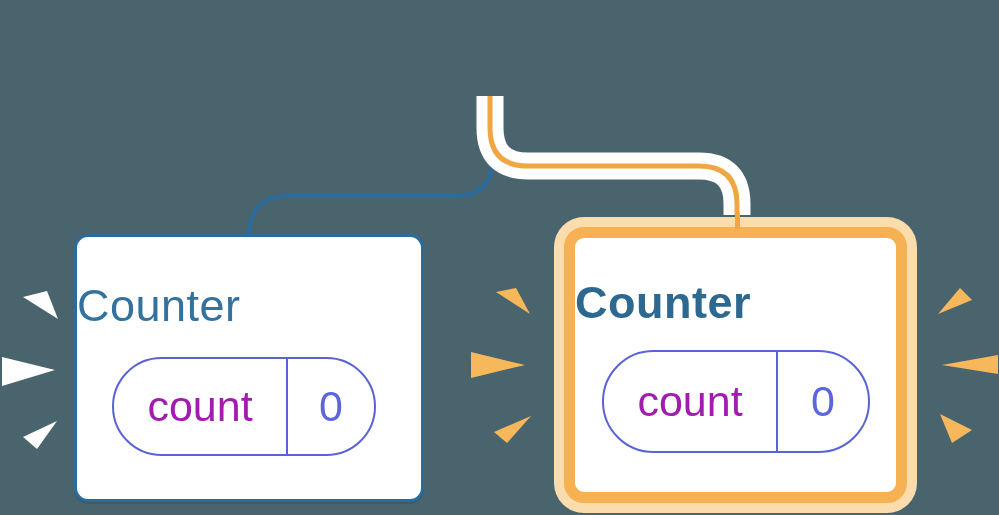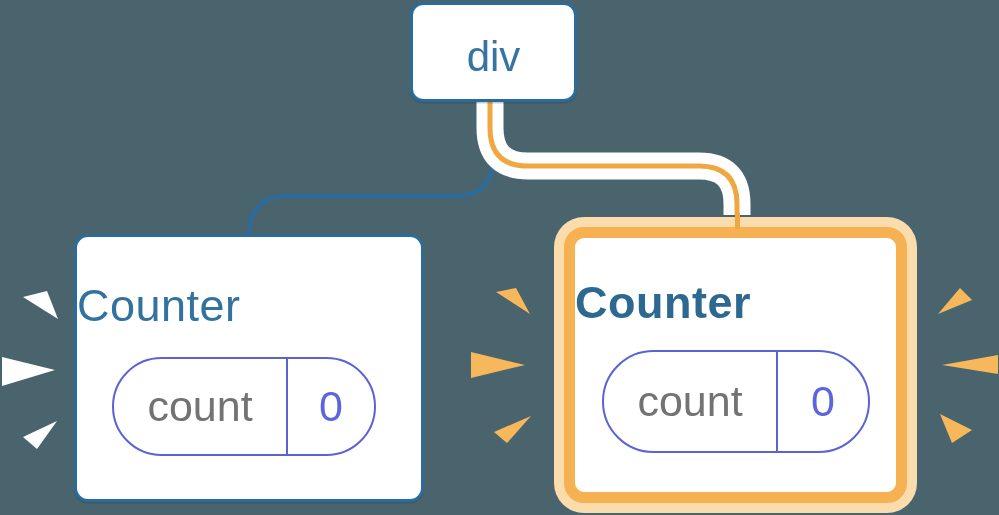--- a/index.html
+++ b/index.html
@@ -30,21 +30,21 @@
   }
   #right-counter-box .counter-title{top:42px;font-size:45px;color:#2d6890;font-weight:bold;letter-spacing:.5px;}
   .state-pill{
     position:absolute;box-sizing:border-box;border:2.5px solid #5a63d4;
     background:#fff;display:flex;align-items:stretch;overflow:hidden;
   }
   #left-counter-box .state-pill{left:35px;top:120px;width:264px;height:99px;border-radius:50px;}
   #right-counter-box .state-pill{left:27px;top:112px;width:268px;height:103px;border-radius:52px;}
   .pill-key{
     width:172px;border-right:2.5px solid #5a63d4;display:flex;align-items:center;justify-content:center;
-    color:#737373;font-size:43px;
+    color:#a21caf;font-size:43px;
   }
   .pill-value{
     flex:1;display:flex;align-items:center;justify-content:center;
     color:#5b65dd;font-size:43px;
   }
   #edge-stub{
     position:absolute;left:734.5px;top:213px;width:5px;height:16px;
     background:#f0a742;z-index:3;
   }
 </style>
@@ -73,23 +73,20 @@
       <polygon points="531,416 494,432 507,443" fill="#f7b75b"></polygon>
     </g>
 
     <g>
       <polygon points="938,314 960,288 972,300" fill="#f7b75b"></polygon>
       <polygon points="942,365 998,355 998,374" fill="#f7b75b"></polygon>
       <polygon points="940,414 972,430 952,443" fill="#f7b75b"></polygon>
     </g>
   </svg>
 
-  <div id="root-box" class="node-box">
-    <span id="root-label">div</span>
-  </div>
 
   <div id="left-counter-box" class="node-box">
     <div class="counter-title">Counter</div>
     <div class="state-pill">
       <div class="pill-key">count</div>
       <div class="pill-value">0</div>
     </div>
   </div>
 
   <div id="right-counter-box">

